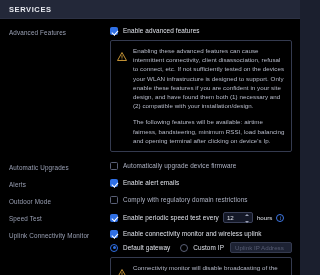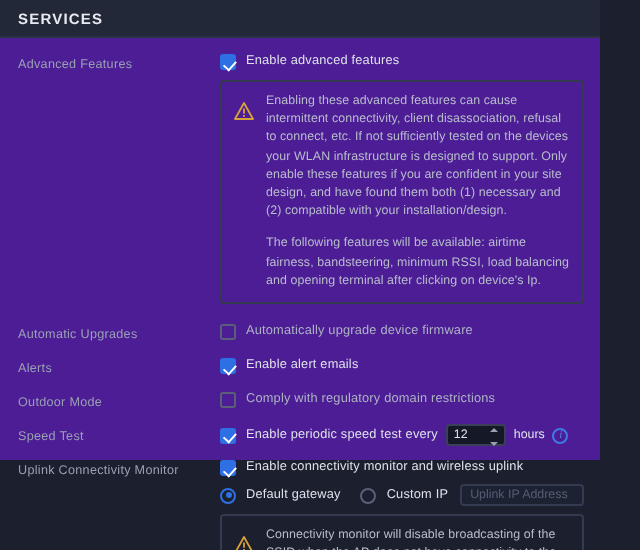--- a/index.html
+++ b/index.html
@@ -10,22 +10,22 @@
   body {
     width: 300px;
     height: 275px;
     overflow: hidden;
     font-family: "Liberation Sans", sans-serif;
     color: #d4d7e0;
     -webkit-font-smoothing: antialiased;
   }
   .panel {
     width: 300px;
-    height: 230px;
-    background: #4c1d95;
+    height: 275px;
+    background: #000000;
     position: relative;
     box-sizing: border-box;
   }
   
   .section-header {
     height: 19px;
     background: #232839;
     border-bottom: 1px solid #2c3144;
     display: flex;
     align-items: center;

